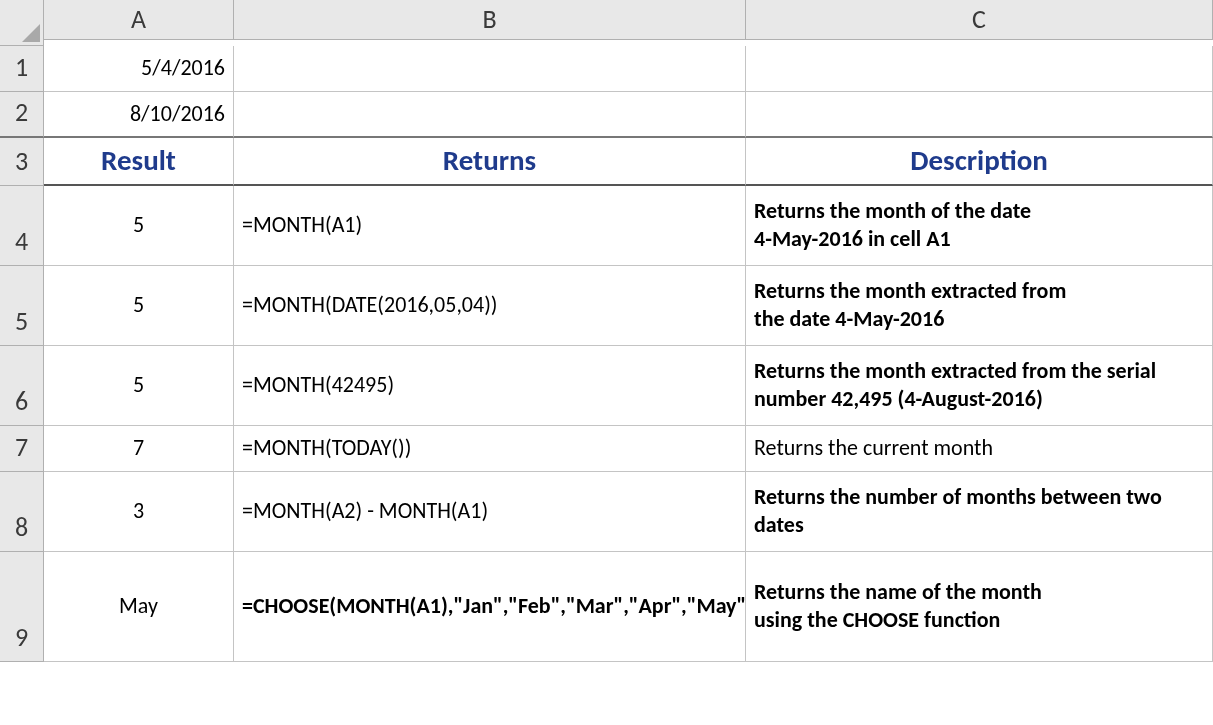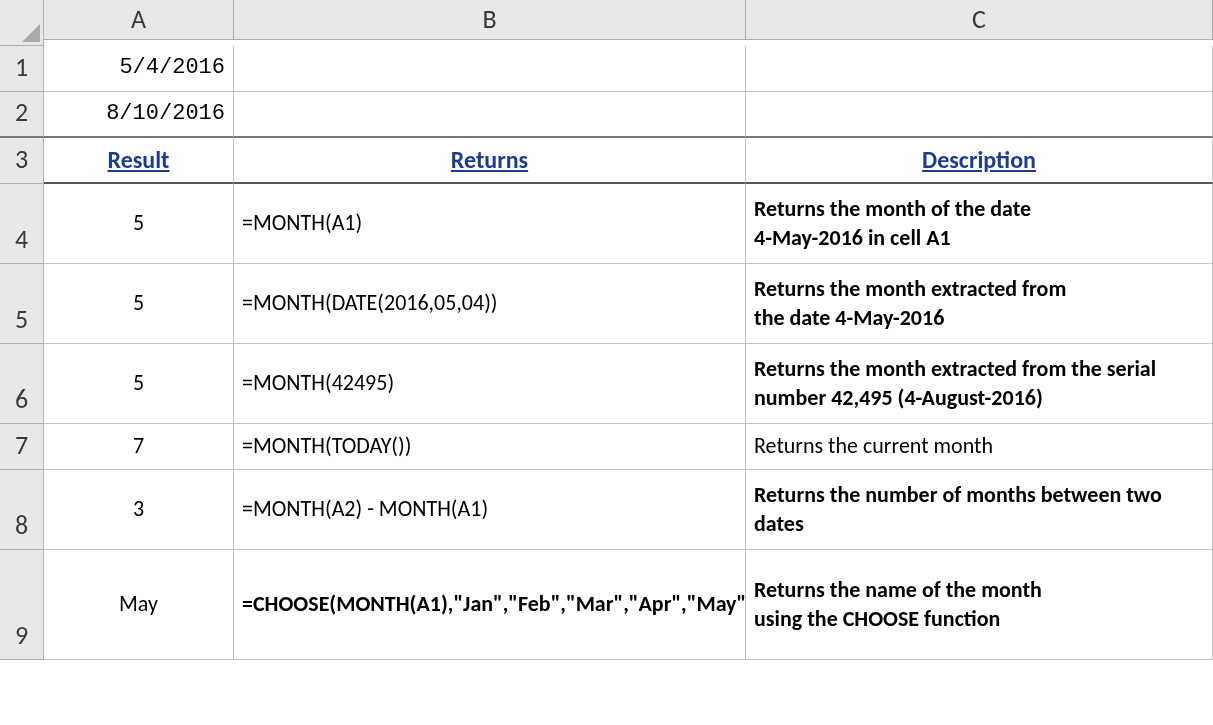--- a/index.html
+++ b/index.html
@@ -54,30 +54,29 @@
   .row-head {
     background: #e8e8e8;
     color: #3a3a3a;
     justify-content: center;
     font-size: 26px;
     border-right: 1px solid #b0b0b0;
     border-bottom: 1px solid #b0b0b0;
     align-items: flex-end;
     padding-bottom: 6px;
   }
-  .right { justify-content: flex-end; font-family: Liberation Mono, monospace; }
+  .right { justify-content: flex-end; }
   .center { justify-content: center; }
   .left { justify-content: flex-start; }
   .header-cell {
     color: #1f3b8c;
     font-weight: bold;
-    font-size: 24px;
+    font-size: 29px;
     justify-content: center;
     border-bottom: 2px solid #555;
-    text-decoration: underline;
   }
   .multi { white-space: pre-line; font-weight: bold; }
   .tall-2 { min-height: 80px; }
   .tall-3 { min-height: 110px; }
   .row-head.tall-2 { min-height: 80px; }
   .row-head.tall-3 { min-height: 110px; }
   .thick-bottom { border-bottom: 2px solid #777; }
 </style>
 </head>
 <body>

